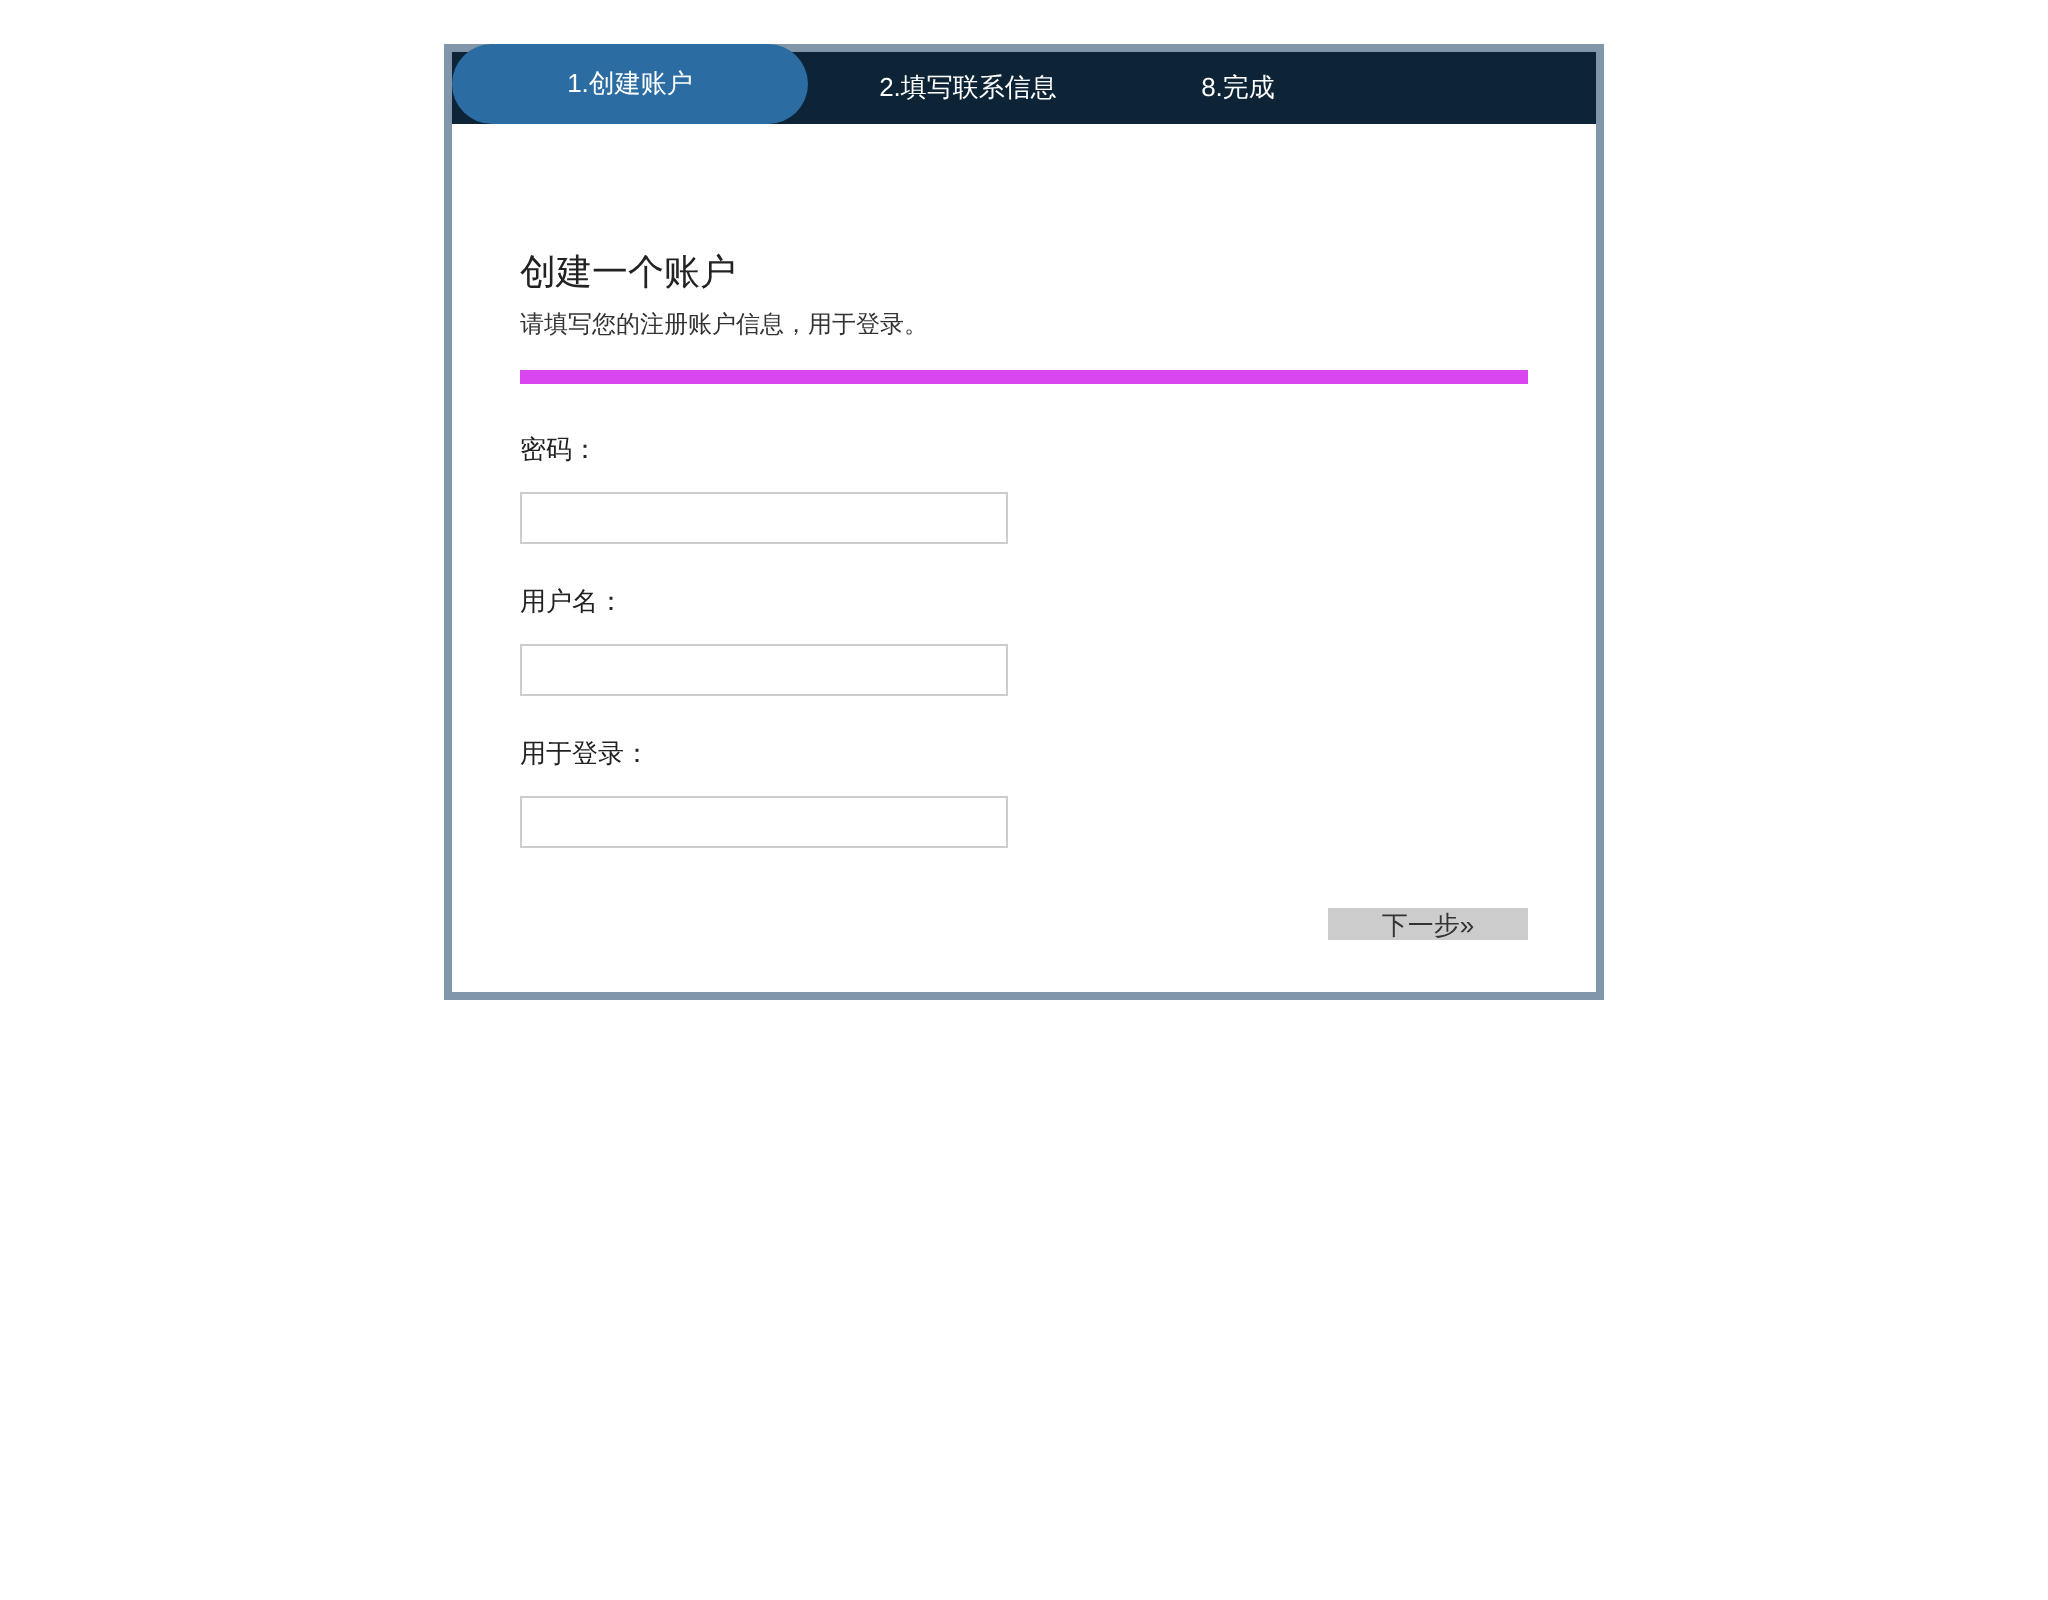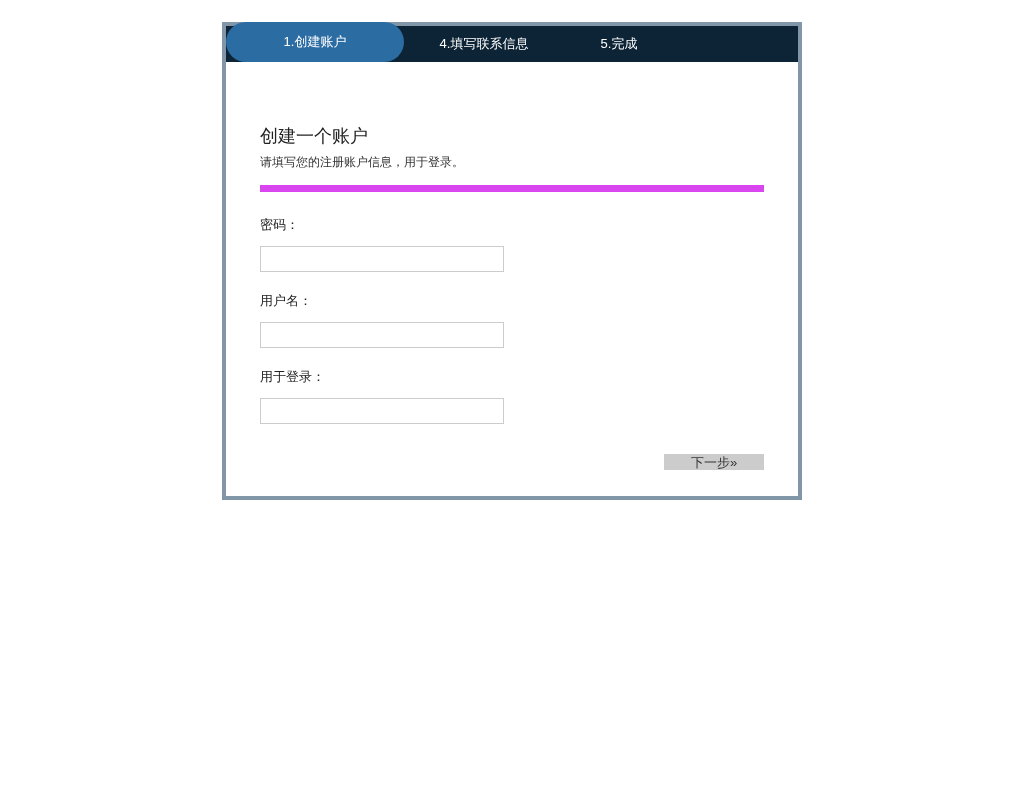--- a/index.html
+++ b/index.html
@@ -97,22 +97,22 @@
       cursor: pointer;
       font-family: inherit;
     }
   </style>
 </head>
 <body>
 
 <div class="container">
   <div class="tabs">
     <div class="tab tab-1">1.创建账户</div>
-    <div class="tab tab-2">4.填写联系信息</div>
-    <div class="tab tab-3">5.完成</div>
+    <div class="tab tab-2">2.填写联系信息</div>
+    <div class="tab tab-3">8.完成</div>
   </div>
   <div class="content">
     <h2 class="title">创建一个账户</h2>
     <p class="subtitle">请填写您的注册账户信息，用于登录。</p>
 
     <div class="form-group">
       <label class="form-label">密码：</label>
       <input type="password" class="form-input" value="" style="">
     </div>
 

